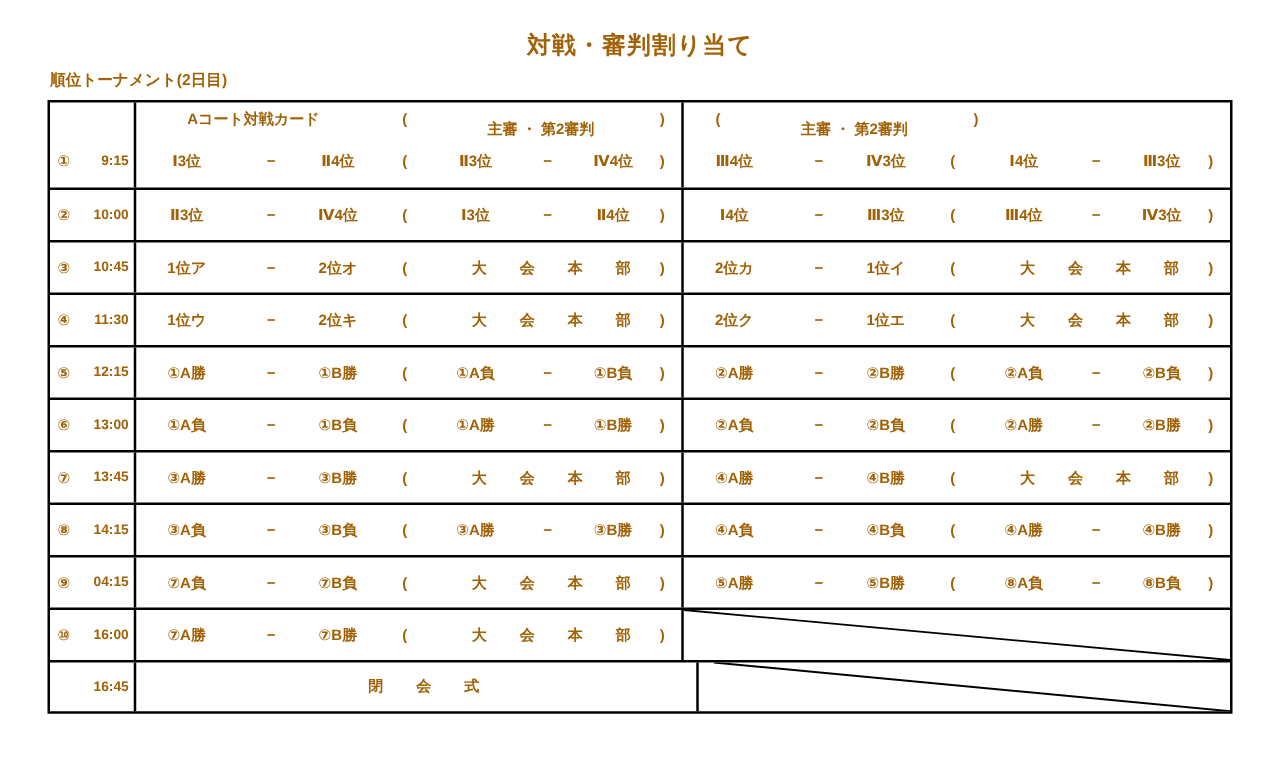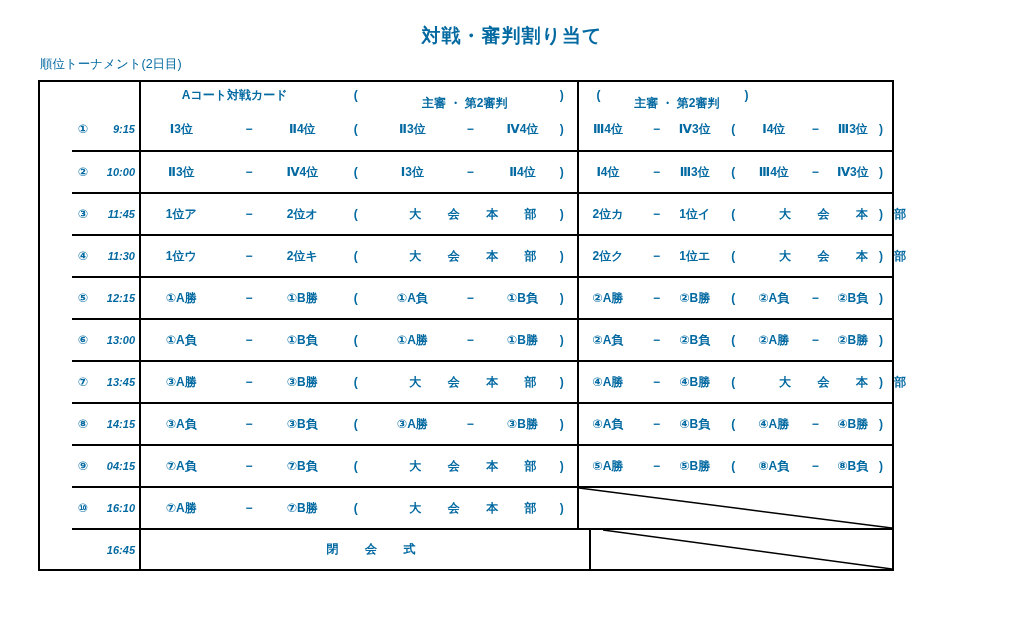--- a/index.html
+++ b/index.html
@@ -1,38 +1,37 @@
 <!DOCTYPE html>
 <html><head>
 <meta charset="utf-8">
 <style>
   * { margin:0; padding:0; box-sizing:border-box; }
   html,body { background:#ffffff; }
   .page {
     position:relative;
     width:1024px; height:617px;
     background:#ffffff;
-    color:#0369a1;
+    color:#a16207;
     font-family:"Liberation Sans","DejaVu Sans",sans-serif;
     overflow:hidden;
   }
   .title {
     position:absolute; top:23px; left:0; width:100%;
     text-align:center;
     font-size:19px; font-weight:bold; letter-spacing:1px;
   }
   .subtitle {
     position:absolute; top:56px; left:40px;
-    font-size:12.5px; font-weight:normal;
+    font-size:12.5px; font-weight:bold;
   }
   .sched-table {
-    position:absolute; left:38px; top:80px; width:856px;
+    position:absolute; left:38px; top:80px; width:948px;
     border:2px solid #000;
     background:#fff;
-    padding-left:32px;
   }
   .trow { display:flex; align-items:stretch; height:42px; }
   .trow.header { height:26px; }
   .trow.last { height:41px;gap:12px; }
   .trow + .trow { border-top:2px solid #000; }
   .cell { display:flex; align-items:center; }
   .c-time {
     width:69px; border-right:2px solid #000;
     display:flex; align-items:center; justify-content:space-between;
     padding:0 4px 0 6px;
@@ -51,21 +50,21 @@
   .w-team2 { width:12%; }
   .w-open  { width:12.5%; }
   .w-ref1  { width:13.5%; }
   .w-rvs   { width:13%; }
   .w-ref2  { width:11%; }
   .w-close { width:7%; }
   .w-reflabel { width:37.5%;margin-top:16px; }
   .w-hq    { width:37.5%; }
   .paren { font-size:13px; }
   .num  { font-size:12px; font-weight:bold; }
-  .time { font-size:11px; font-weight:bold;font-style:italic; }
+  .time { font-size:11px; font-weight:bold; }
   .hq-text {
     font-size:15px; font-weight:bold;
     letter-spacing:2.2em; text-indent:2.2em; white-space:nowrap;
   }
   .ceremony-text {
     width:100%; text-align:center;
     font-size:17px; font-weight:bold;
     letter-spacing:2.2em; text-indent:2.2em; white-space:nowrap;
   }
   .diag svg { position:absolute; top:0; left:0; width:100%; height:100%; display:block; }
@@ -145,21 +144,21 @@
             <span class="w-open paren">(</span>
             <span class="w-ref1">Ⅲ4位</span>
             <span class="w-rvs">−</span>
             <span class="w-ref2">Ⅳ3位</span>
             <span class="w-close paren">)</span>
           </div>
         </div>
         <div class="trow">
           <div class="cell c-time">
             <span class="num">③</span>
-            <span class="time">11:45</span>
+            <span class="time">10:45</span>
           </div>
           <div class="cell court c-a">
             <span class="w-team1">1位ア</span>
             <span class="w-vs">−</span>
             <span class="w-team2">2位オ</span>
             <span class="w-open paren">(</span>
             <span class="w-hq hq-text">大会本部</span>
             <span class="w-close paren">)</span>
           </div>
           <div class="cell court c-b">
@@ -313,21 +312,21 @@
             <span class="w-open paren">(</span>
             <span class="w-ref1">⑧A負</span>
             <span class="w-rvs">−</span>
             <span class="w-ref2">⑧B負</span>
             <span class="w-close paren">)</span>
           </div>
         </div>
         <div class="trow">
           <div class="cell c-time">
             <span class="num">⑩</span>
-            <span class="time">16:10</span>
+            <span class="time">16:00</span>
           </div>
           <div class="cell court c-a">
             <span class="w-team1">⑦A勝</span>
             <span class="w-vs">−</span>
             <span class="w-team2">⑦B勝</span>
             <span class="w-open paren">(</span>
             <span class="w-hq hq-text">大会本部</span>
             <span class="w-close paren">)</span>
           </div>
           <div class="cell court c-b diag">

